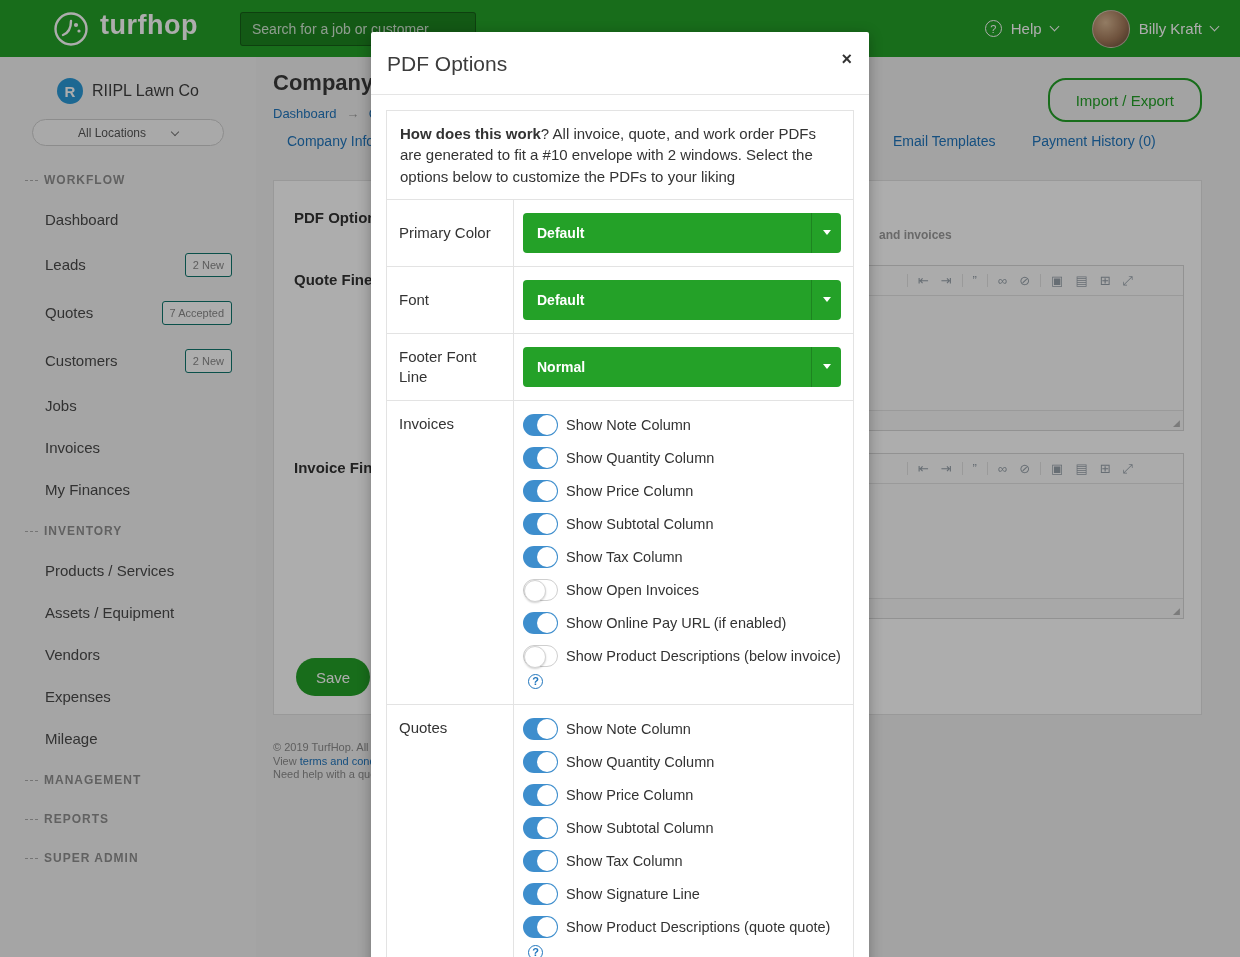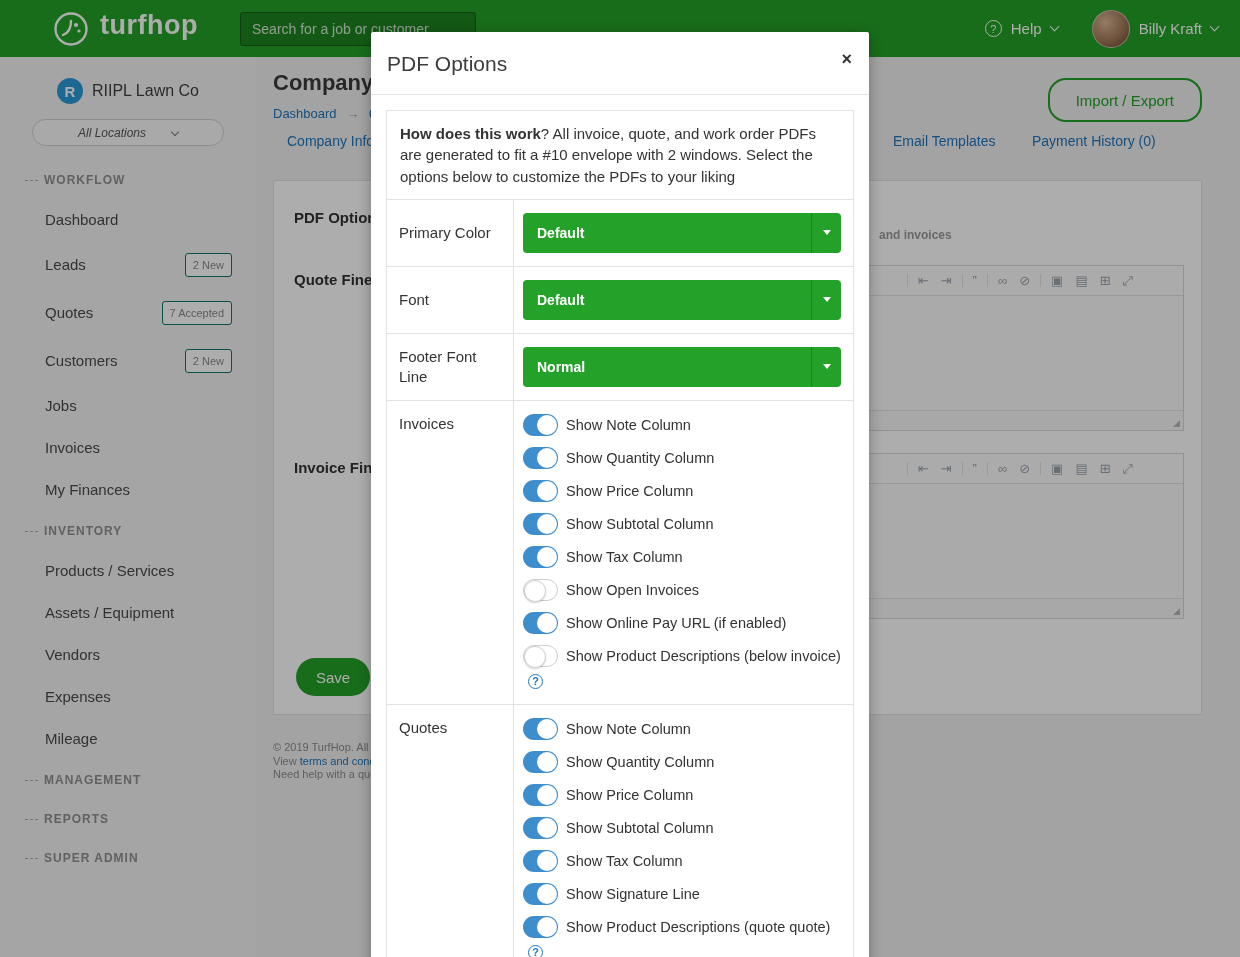--- a/index.html
+++ b/index.html
@@ -28,21 +28,21 @@
     border:1px solid rgba(255,255,255,.5); }
 
   
   .sidebar { position:absolute; top:57px; left:0; width:256px; bottom:0; background:#f4f4f4; z-index:4; }
   .company { display:flex; align-items:center; justify-content:center; gap:9px; padding:21px 0 15px; }
   .company-logo { width:26px; height:26px; border-radius:50%; background:#2B9AD8; color:#fff;
     font-weight:bold; font-size:15px; display:flex; align-items:center; justify-content:center; }
   .company-name { font-size:16px; color:#3f3f3f; }
   .loc-pill { margin:0 auto 6px; width:192px; height:27px; border:1px solid #cfcfcf; border-radius:14px;
     background:#fafafa; display:flex; align-items:center; justify-content:center; gap:26px;
-    font-size:12px; color:#555; cursor:pointer;font-style:italic; }
+    font-size:12px; color:#555; cursor:pointer; }
   .loc-pill .chev { width:6px; height:6px; border-color:#777; margin-top:-2px; }
   .side-section { display:flex; align-items:center; gap:6px; padding:13px 0 12px 25px; color:#8f8f8f;
     font-size:12px; font-weight:bold; letter-spacing:1px; cursor:pointer; }
   .side-section.first { margin-top:14px; }
   .dash { width:13px; border-top:1px dashed #adadad; }
   .side-item { display:flex; align-items:center; padding:12px 24px 12px 45px; font-size:15px;
     color:#4a4a4a; line-height:18px; cursor:pointer; }
   .badge { margin-left:auto; font-size:11px; color:#8a8a8a; background:#fff; border:1px solid #0f766e;
     border-radius:3px; padding:2px 7px; white-space:nowrap; }
 

